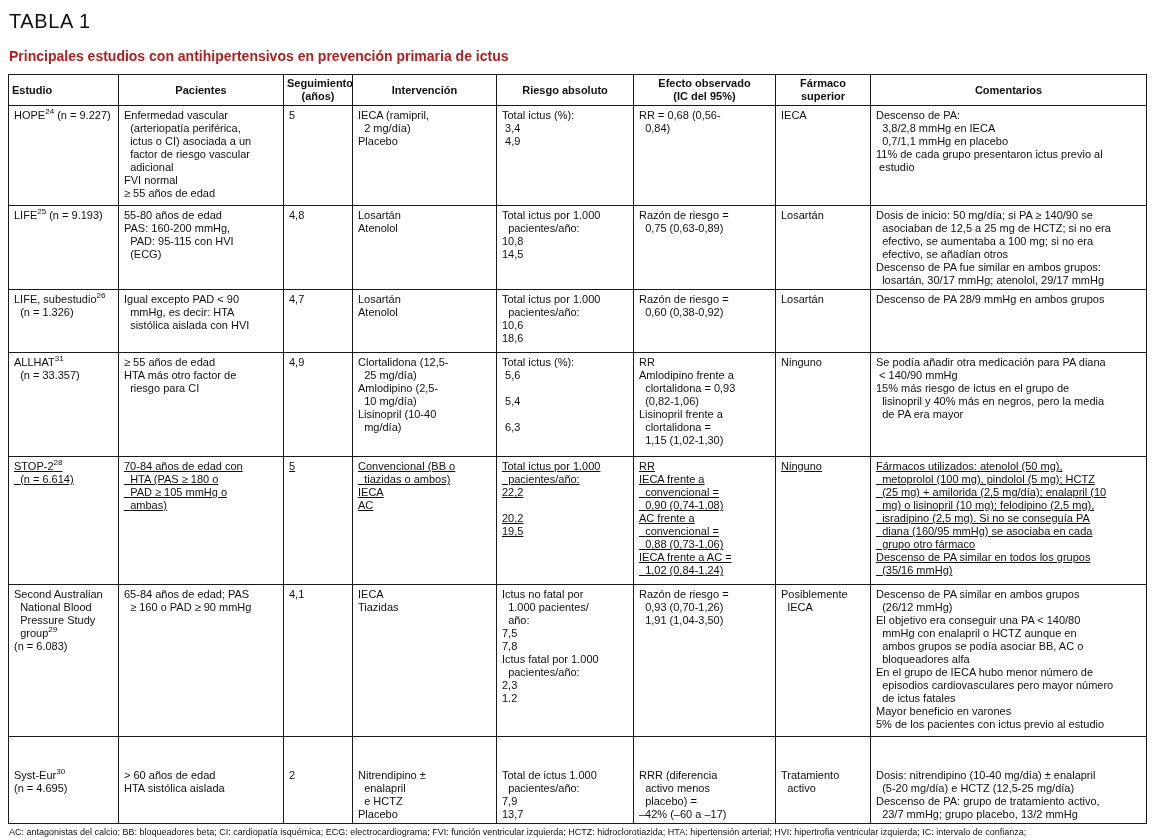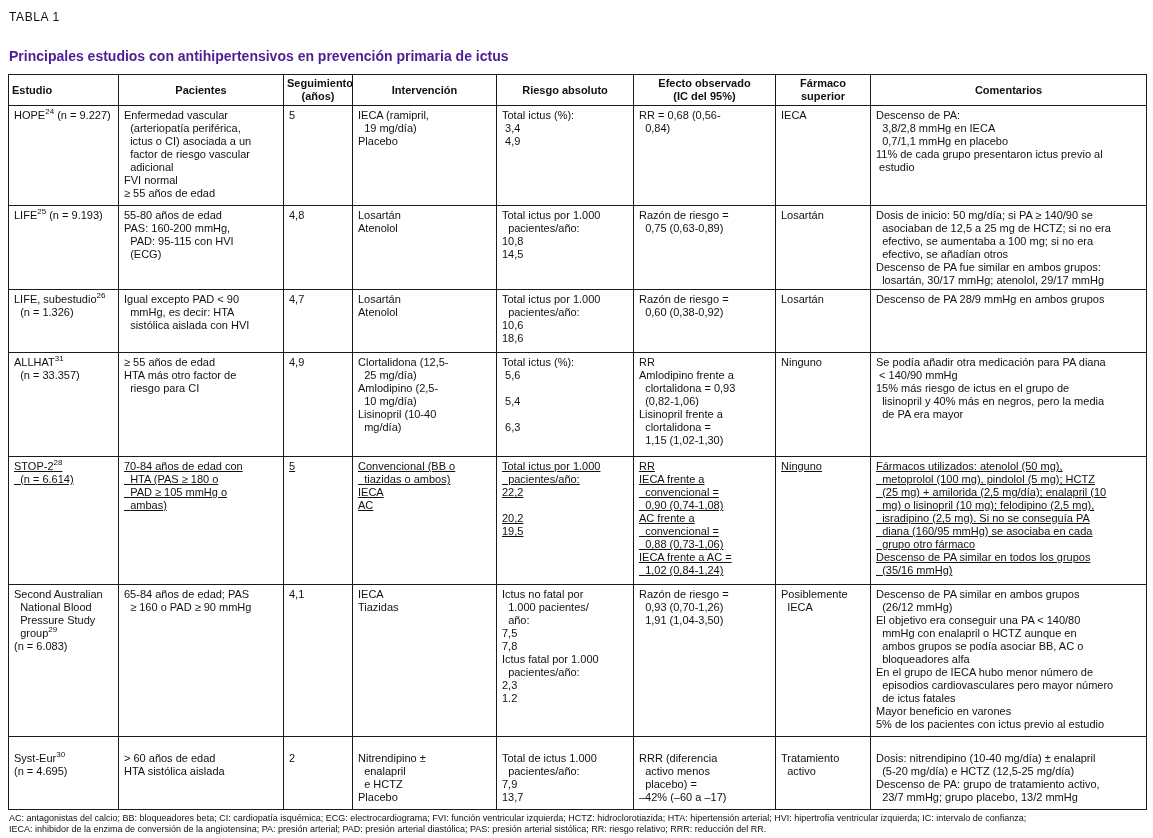--- a/index.html
+++ b/index.html
@@ -1,41 +1,41 @@
 <!DOCTYPE html>
 <html><head>
 <meta charset="utf-8">
 <style>
   * { box-sizing: border-box; }
   html,body { margin:0; padding:0; background:#ffffff; }
   body { font-family:"Liberation Sans", sans-serif; color:#111; }
   .page { width:1153px; height:838px; padding:8px 7px 0 8px; overflow:hidden; }
-  .title { font-size:12px; font-weight:normal; letter-spacing:0.6px; margin:2px 0 24px 1px; color:#111; }
-  .subtitle { font-size:14px; font-weight:bold; margin:0 0 10px 1px; color:#4c1d95; }
+  .title { font-size:20px; font-weight:normal; letter-spacing:0.6px; margin:2px 0 15px 1px; color:#111; }
+  .subtitle { font-size:14px; font-weight:bold; margin:0 0 10px 1px; color:#b91c1c; }
   table { border-collapse:collapse; width:1138px; table-layout:fixed; }
   th, td {
     border:1px solid #1a1a1a;
     vertical-align:top;
     font-size:11px;
     line-height:13px;
     padding:3px 4px 2px 5px;
     white-space:pre-wrap;
     overflow:hidden;
     color:#111;
   }
   th { font-weight:bold; text-align:center; vertical-align:middle; height:30px; padding:2px 3px; }
   th.left { text-align:left; }
   sup { font-size:8px; line-height:0; vertical-align:super; }
   tbody tr:nth-child(1) td { height:100px; }
   tbody tr:nth-child(2) td { height:69px; }
   tbody tr:nth-child(3) td { height:63px; }
   tbody tr:nth-child(4) td { height:104px; }
   tbody tr:nth-child(5) td { height:128px;text-decoration:underline; }
   tbody tr:nth-child(6) td { height:152px; }
-  tbody tr:nth-child(7) td { height:73px; padding-top:15px; }
+  tbody tr:nth-child(7) td { height:73px; padding-top:32px; }
   .footnote { font-size:9px; line-height:11px; margin:3px 0 0 1px; white-space:pre-wrap; color:#111; width:1140px; }
 </style>
 </head>
 <body>
 
 <div class="page">
   <div class="title">TABLA 1</div>
   <div class="subtitle">Principales estudios con antihipertensivos en prevención primaria de ictus</div>
 
   <table>
@@ -68,21 +68,21 @@
         <td><span>HOPE</span><sup>24</sup><span> (n = 9.227)</span></td>
         <td>Enfermedad vascular
   (arteriopatía periférica,
   ictus o CI) asociada a un
   factor de riesgo vascular
   adicional
 FVI normal
 ≥ 55 años de edad</td>
         <td>5</td>
         <td>IECA (ramipril,
-  19 mg/día)
+  2 mg/día)
 Placebo</td>
         <td>Total ictus (%):
  3,4
  4,9</td>
         <td>RR = 0,68 (0,56-
   0,84)</td>
         <td>IECA</td>
         <td>Descenso de PA:
   3,8/2,8 mmHg en IECA
   0,7/1,1 mmHg en placebo

